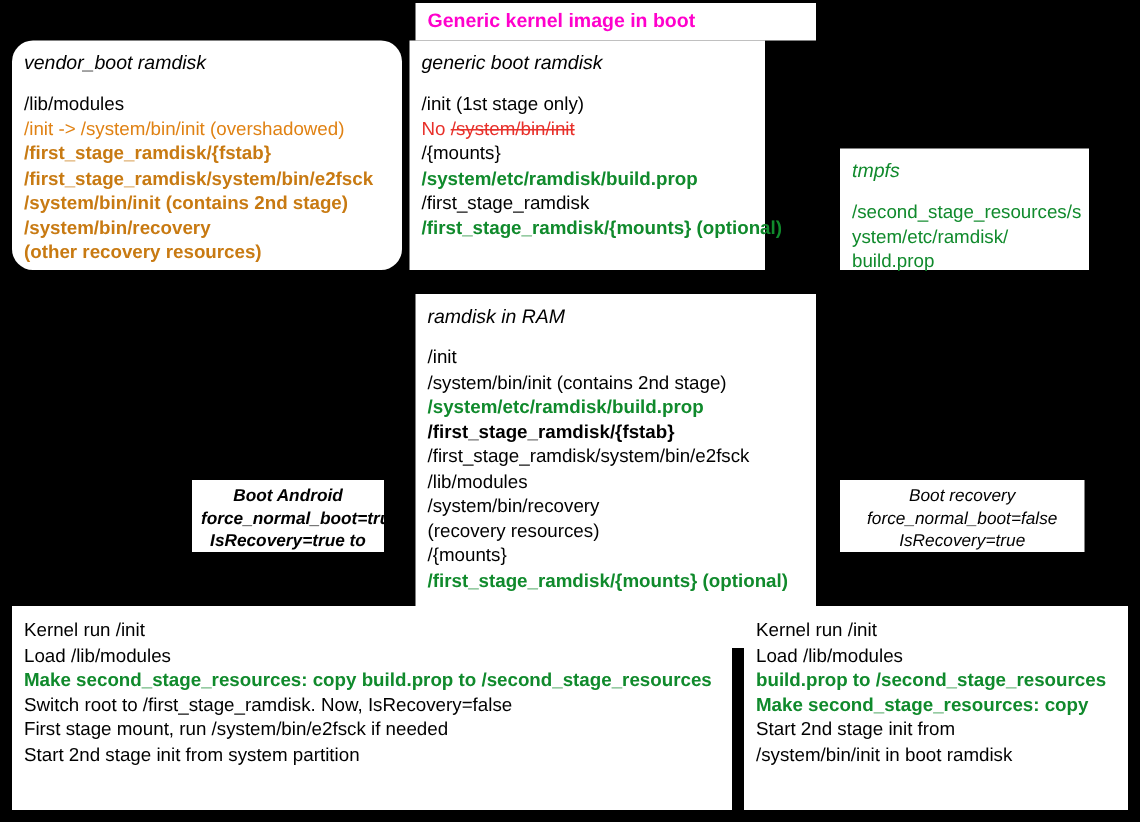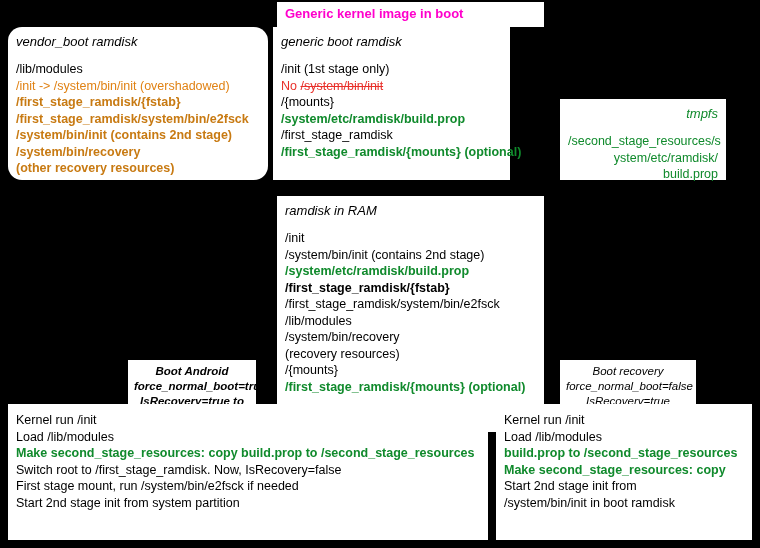--- a/index.html
+++ b/index.html
@@ -45,34 +45,32 @@
   .orange-b {
     color: #c87a12;
     font-weight: bold;
   }
   .green {
     color: #108a2c;
     font-weight: bold;
   }
   .green-plain {
     color: #108a2c;
-    text-align: right;
   }
   .red {
     color: #e8302a;
   }
   .strike {
     text-decoration: line-through;
   }
   .bold {
     font-weight: bold;
   }
   .center {
     text-align: center;
-    margin-top: 40px;
   }
   .italic {
     font-style: italic;
   }
 
   
   #generic-kernel-header {
     left: 277px;
     top: 2px;
     width: 267px;
@@ -111,21 +109,21 @@
     top: 320px;
     width: 128px;
     height: 48px;
     padding: 4px 6px;
     font-size: 11.5px;
     overflow: hidden;
   }
   #boot-recovery {
     left: 560px;
     top: 320px;
-    width: 136px;
+    width: 163px;
     height: 48px;
     padding: 4px 6px;
     font-size: 11.5px;
     overflow: hidden;
   }
   #bottom-left {
     left: 8px;
     top: 404px;
     width: 480px;
     height: 136px;

